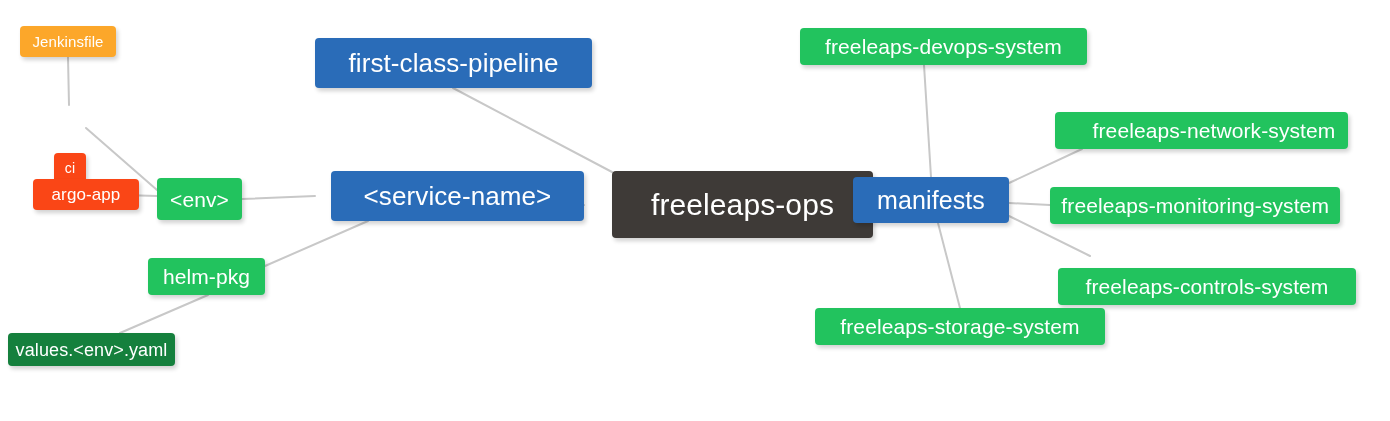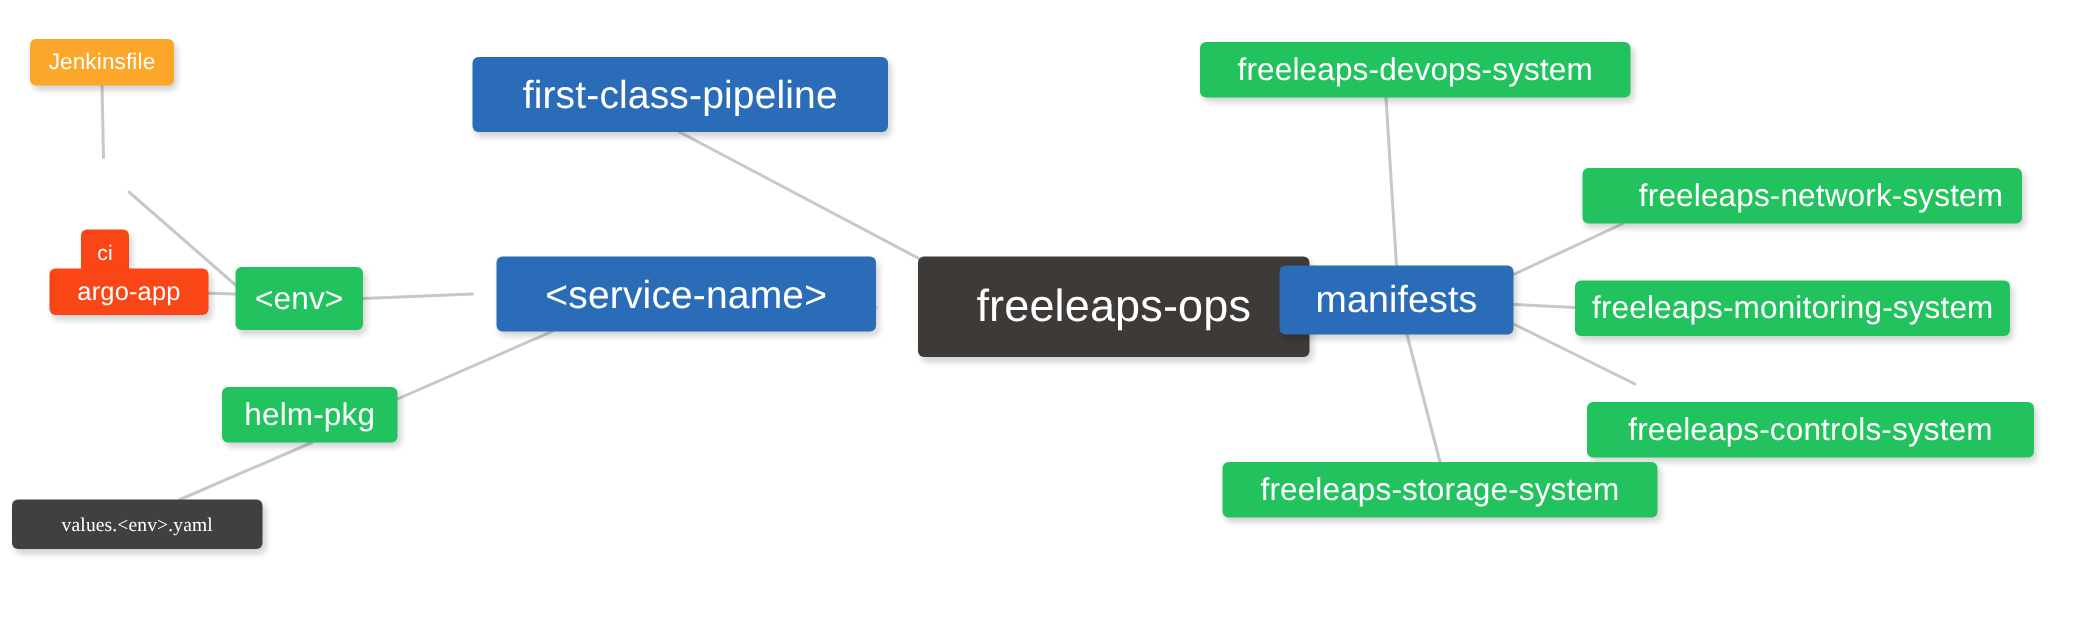--- a/index.html
+++ b/index.html
@@ -86,21 +86,21 @@
       </div>
       <div class="node" style="left: 148px; top: 258px; width: 117px; height: 37px; background: rgb(34, 195, 94); font-size: 21px;">
         <span class="node-label">helm-pkg</span>
       </div>
       <div class="node" style="left: 54px; top: 105px; width: 32px; height: 30px; background: rgb(250, 70, 22); font-size: 14px; margin-top: 48px;">
         <span class="node-label">ci</span>
       </div>
       <div class="node" style="left: 33px; top: 179px; width: 106px; height: 31px; background: rgb(250, 70, 22); font-size: 17px;">
         <span class="node-label">argo-app</span>
       </div>
-      <div class="node" style="left: 8px; top: 333px; width: 167px; height: 33px; background: #404040; font-size: 13px; font-family: Liberation Serif, serif;">
+      <div class="node" style="left: 8px; top: 333px; width: 167px; height: 33px; background: #15803d; font-size: 18px;">
         <span class="node-label">values.&lt;env&gt;.yaml</span>
       </div>
       <div class="node" style="left: 20px; top: 26px; width: 96px; height: 31px; background: rgb(252, 167, 42); font-size: 15px;">
         <span class="node-label">Jenkinsfile</span>
       </div>
       <div class="node" style="left: 800px; top: 28px; width: 287px; height: 37px; background: rgb(34, 195, 94); font-size: 21px;">
         <span class="node-label">freeleaps-devops-system</span>
       </div>
       <div class="node" style="left: 1055px; top: 112px; width: 293px; height: 37px; background: rgb(34, 195, 94); font-size: 21px; padding-left: 36px;">
         <span class="node-label">freeleaps-network-system</span>

